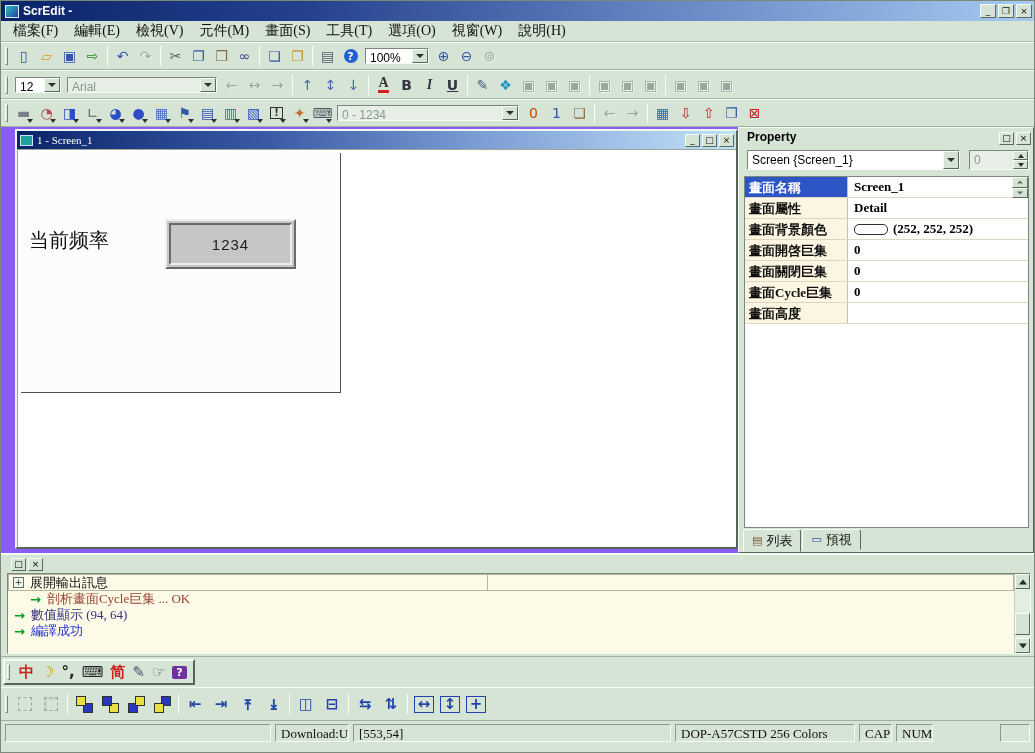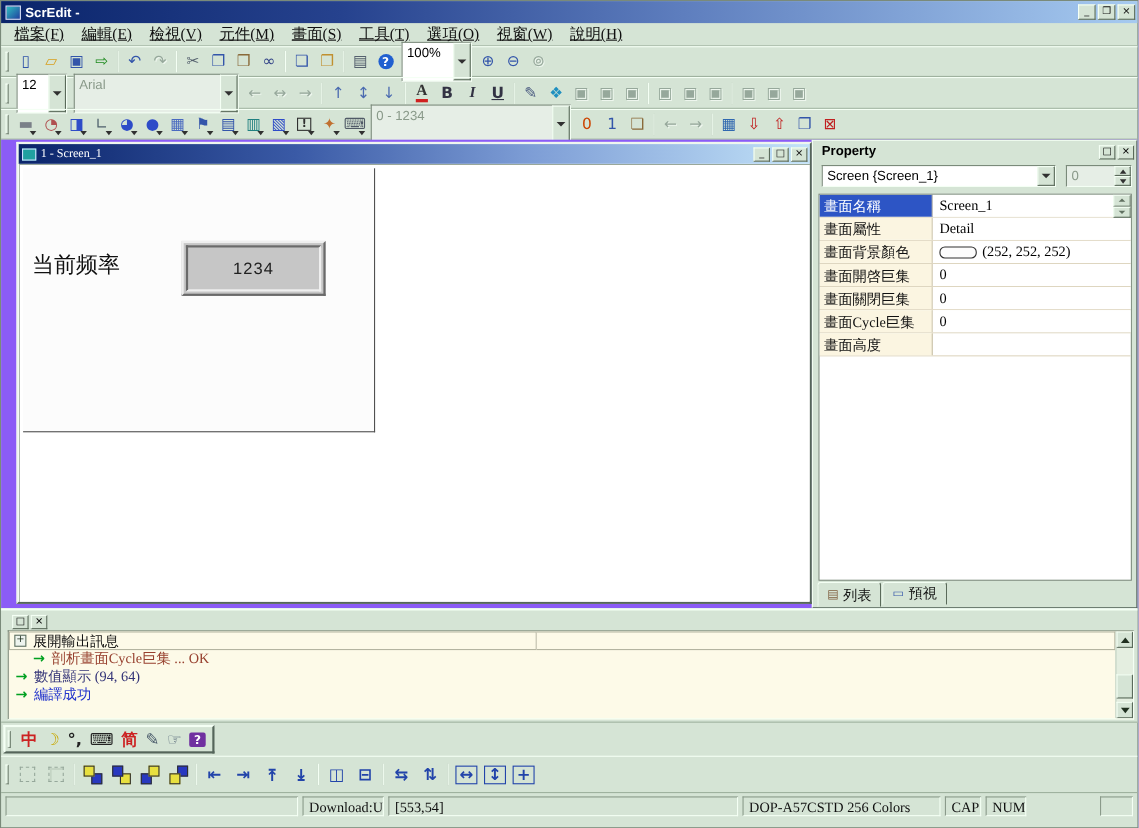--- a/index.html
+++ b/index.html
@@ -10,31 +10,31 @@
   
   .titlebar { height:20px; background:linear-gradient(90deg,#0A246A 0%,#26428E 30%,#5E7EBE 60%,#A6CAF0 100%); display:flex; align-items:center; padding:0 2px 0 4px; flex:0 0 auto; }
   .app-icon { width:14px; height:13px; background:linear-gradient(135deg,#30C0C0 0%,#2040A0 100%); border:1px solid #dfe8ff; margin-right:4px; }
   .title-text { color:#fff; font-weight:bold; font-size:12px; flex:1; }
   .win-btns { display:flex; gap:2px; }
   .wbtn { width:16px; height:14px; font-size:9px; line-height:10px; background:#D5E4D5; border:1px solid; border-color:#f4fff4 #5a6a5a #5a6a5a #f4fff4; color:#111; text-align:center; font-family:"DejaVu Sans",sans-serif; padding:0; }
   .win-btns.small .wbtn { width:15px; height:13px; }
 
   
   .menubar { height:21px; display:flex; align-items:center; padding-left:4px; border-bottom:1px solid #aebfae; font-family:"Liberation Serif","DejaVu Serif",serif; font-size:14px; flex:0 0 auto; }
-  .menu-item { padding:1px 8px; color:#101010;text-decoration:underline; }
+  .menu-item { padding:1px 8px; color:#101010; }
 
   
   .toolbar { display:flex; align-items:center; border-top:1px solid #f4fff4; border-bottom:1px solid #9fb29f; padding:1px 2px; flex:0 0 auto; }
   .tb1 { height:28px; } .tb2 { height:29px; } .tb3 { height:28px; }
   .grip { width:3px; height:18px; border:1px solid; border-color:#f4fff4 #7a8a7a #7a8a7a #f4fff4; margin:0 4px 0 2px; }
   .tbtn { position:relative; width:23px; height:22px; display:inline-flex; align-items:center; justify-content:center; background:transparent; border:1px solid transparent; padding:0; }
   .tbtn .glyph { font-family:"DejaVu Sans",sans-serif; font-size:14px; line-height:1; }
   .tbtn.dis .glyph { color:#96A89B !important; text-shadow:1px 1px 0 #eef6ee; }
   .tsep { width:1px; height:20px; background:#9fb29f; border-right:1px solid #f4fff4; margin:0 3px; }
-  .combo { display:inline-flex; align-items:stretch; height:36px; background:#fff; border:1px solid; border-color:#7a8a7a #f4fff4 #f4fff4 #7a8a7a; margin:0 3px; }
+  .combo { display:inline-flex; align-items:stretch; height:16px; background:#fff; border:1px solid; border-color:#7a8a7a #f4fff4 #f4fff4 #7a8a7a; margin:0 3px; }
   .combo .cval { flex:1; font-size:12px; padding:2px 4px; white-space:nowrap; overflow:hidden; color:#000; }
   .combo .carrow { width:16px; background:#D5E4D5; border:1px solid; border-color:#f4fff4 #5a6a5a #5a6a5a #f4fff4; display:flex; align-items:center; justify-content:center; padding:0; }
   .combo .carrow::after { content:""; border-left:4px solid transparent; border-right:4px solid transparent; border-top:4px solid #303030; }
   .combo.dis { background:#E6EEE6; } .combo.dis .cval { color:#8a9a8a; }
   .round-blue .glyph { background:#2060D0; color:#fff !important; border-radius:50%; width:14px; height:14px; display:flex; align-items:center; justify-content:center; font-weight:bold; font-size:11px; }
   .font-color .glyph { border-bottom:3px solid #D02020; font-weight:bold; font-family:"Liberation Serif",serif; }
   .bold-g .glyph { font-weight:bold; font-size:14px; }
   .italic-g .glyph { font-style:italic; font-weight:bold; font-family:"Liberation Serif",serif; }
   .underline-g .glyph { text-decoration:underline; font-weight:bold; }
   .boxed .glyph { border:1px solid currentColor; padding:0 3px; font-size:10px; font-weight:bold; }
@@ -63,21 +63,21 @@
   .prop-combo-row { display:flex; align-items:center; padding:4px 4px 4px 5px; }
   .obj-combo { flex:0 0 213px; height:20px; }
   .prop-spin { margin-left:6px; width:60px; height:20px; display:flex; background:#E6EEE6; border:1px solid; border-color:#7a8a7a #f4fff4 #f4fff4 #7a8a7a; }
   .prop-spin .sval { flex:1; font-size:12px; color:#8a9a8a; padding:2px 4px; }
   .spin-col { width:15px; display:flex; flex-direction:column; }
   .spin-col b { flex:1; background:#D5E4D5; border:1px solid; border-color:#f4fff4 #5a6a5a #5a6a5a #f4fff4; position:relative; }
   .spin-col b::after { content:""; position:absolute; left:50%; top:50%; transform:translate(-50%,-50%); border-left:3px solid transparent; border-right:3px solid transparent; }
   .spin-col b.up::after { border-bottom:4px solid #303030; }
   .spin-col b.dn::after { border-top:4px solid #303030; }
   .prop-grid { position:relative; margin:2px 4px 0 5px; flex:1; background:#fff; border:1px solid #7a8a7a; overflow:hidden; font-family:"Liberation Serif","DejaVu Serif",serif; }
-  .prow { display:flex; height:21px; border-bottom:1px solid #ded6c0; }
+  .prow { display:flex; height:21px; border-bottom:1px solid #ded6c0;font-weight:bold; }
   .plabel { flex:0 0 103px; background:#FBF5E1; border-right:1px solid #c8c0a8; font-size:13px; padding:2px 4px; color:#101010; white-space:nowrap; overflow:hidden; }
   .prow.sel .plabel { background:#2D55C5; color:#fff; }
   .pvalue { flex:1; background:#fff; font-size:13px; padding:2px 6px; display:flex; align-items:center; gap:5px; white-space:nowrap; overflow:hidden; }
   .swatch { width:34px; height:11px; border:1px solid #303030; border-radius:5px; display:inline-block; flex:0 0 auto; }
   .grid-spin { position:absolute; top:0; right:0; width:16px; height:21px; display:flex; flex-direction:column; }
   .grid-spin b { flex:1; background:#D5E4D5; border:1px solid; border-color:#f4fff4 #5a6a5a #5a6a5a #f4fff4; position:relative; }
   .grid-spin b::after { content:""; position:absolute; left:50%; top:50%; transform:translate(-50%,-50%); border-left:3px solid transparent; border-right:3px solid transparent; }
   .grid-spin b.up::after { border-bottom:3px solid #607060; }
   .grid-spin b.dn::after { border-top:3px solid #607060; }
   .prop-tabs { height:24px; display:flex; align-items:flex-start; padding:1px 0 0 4px; gap:1px; }

